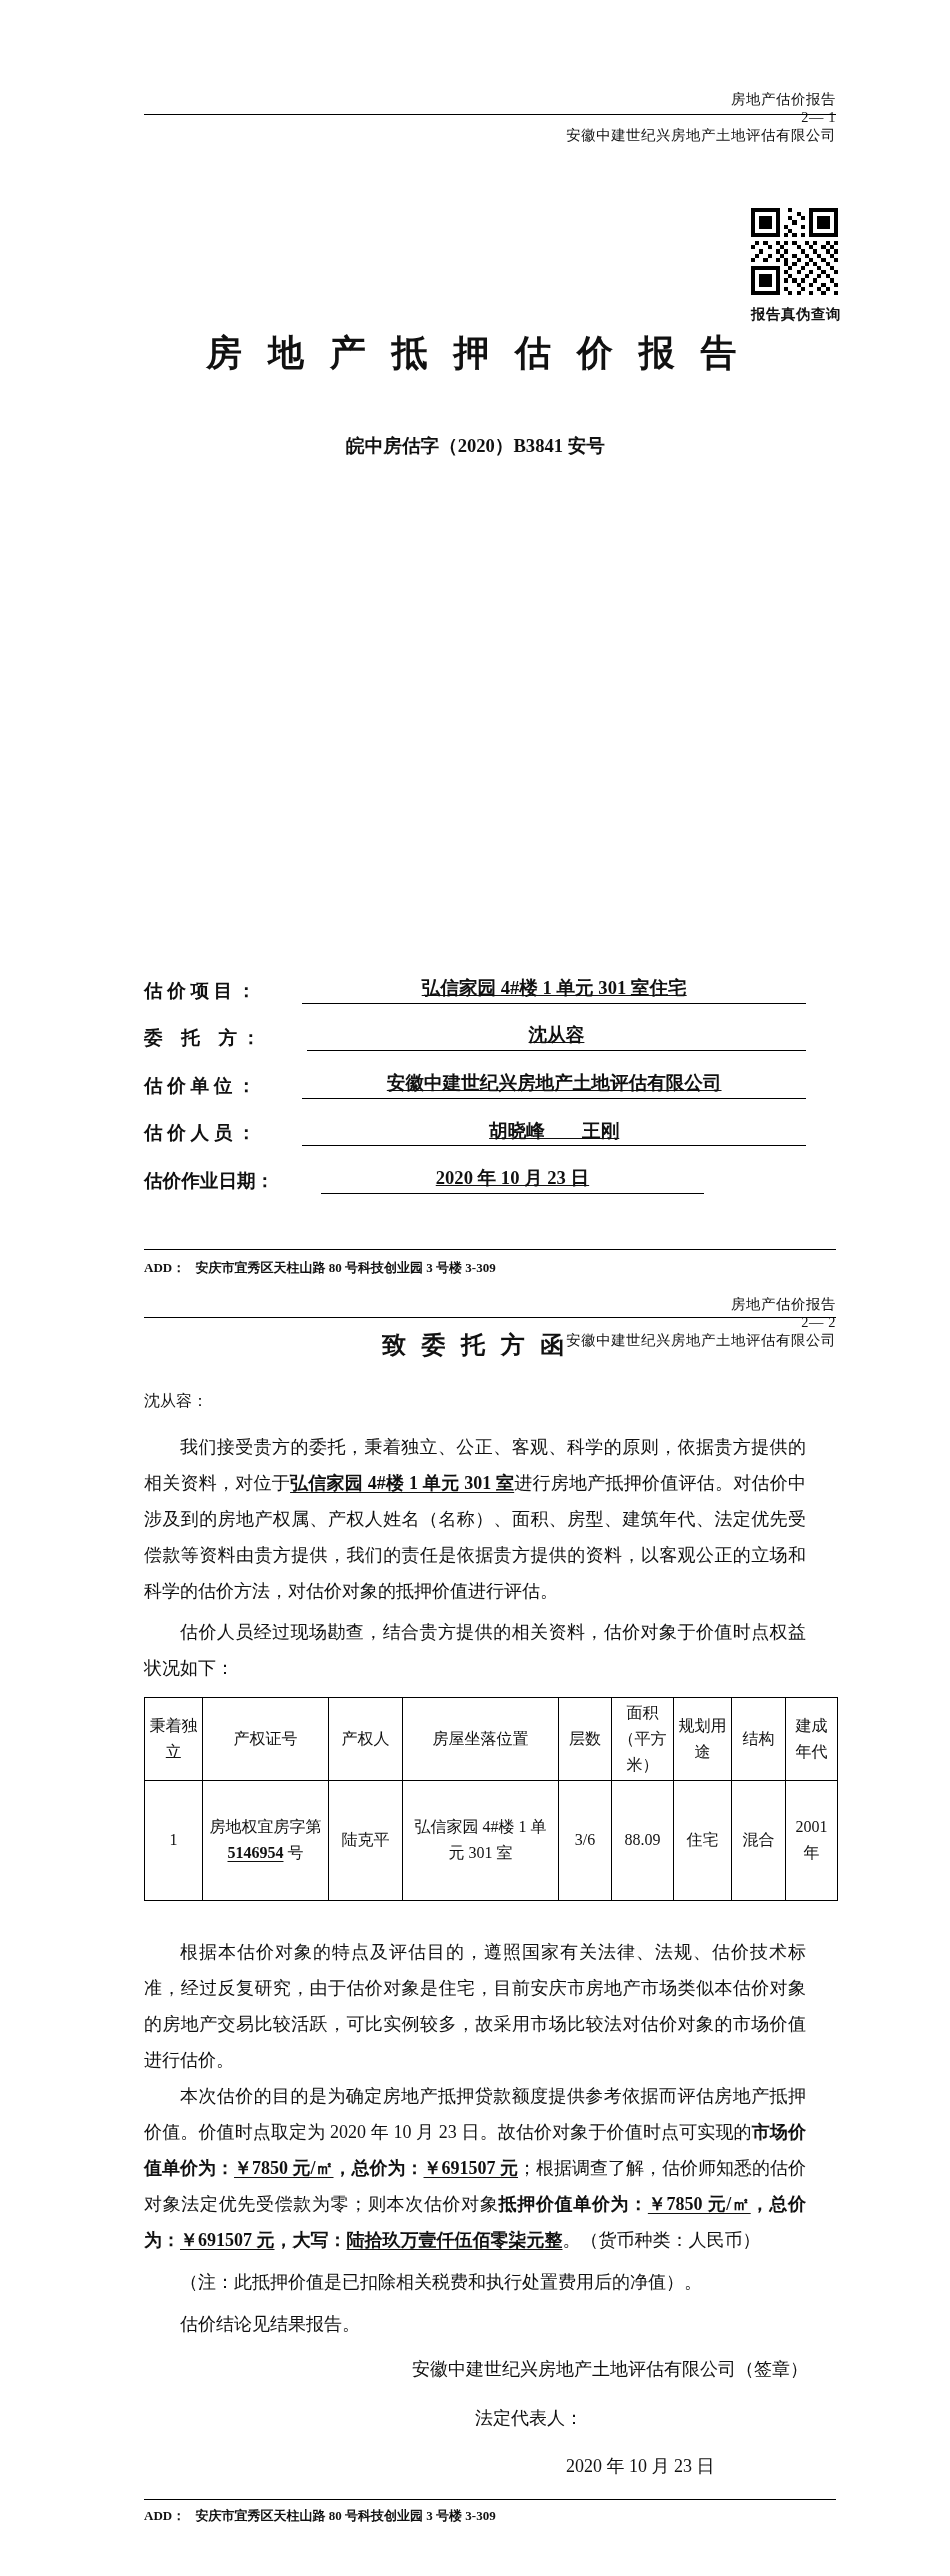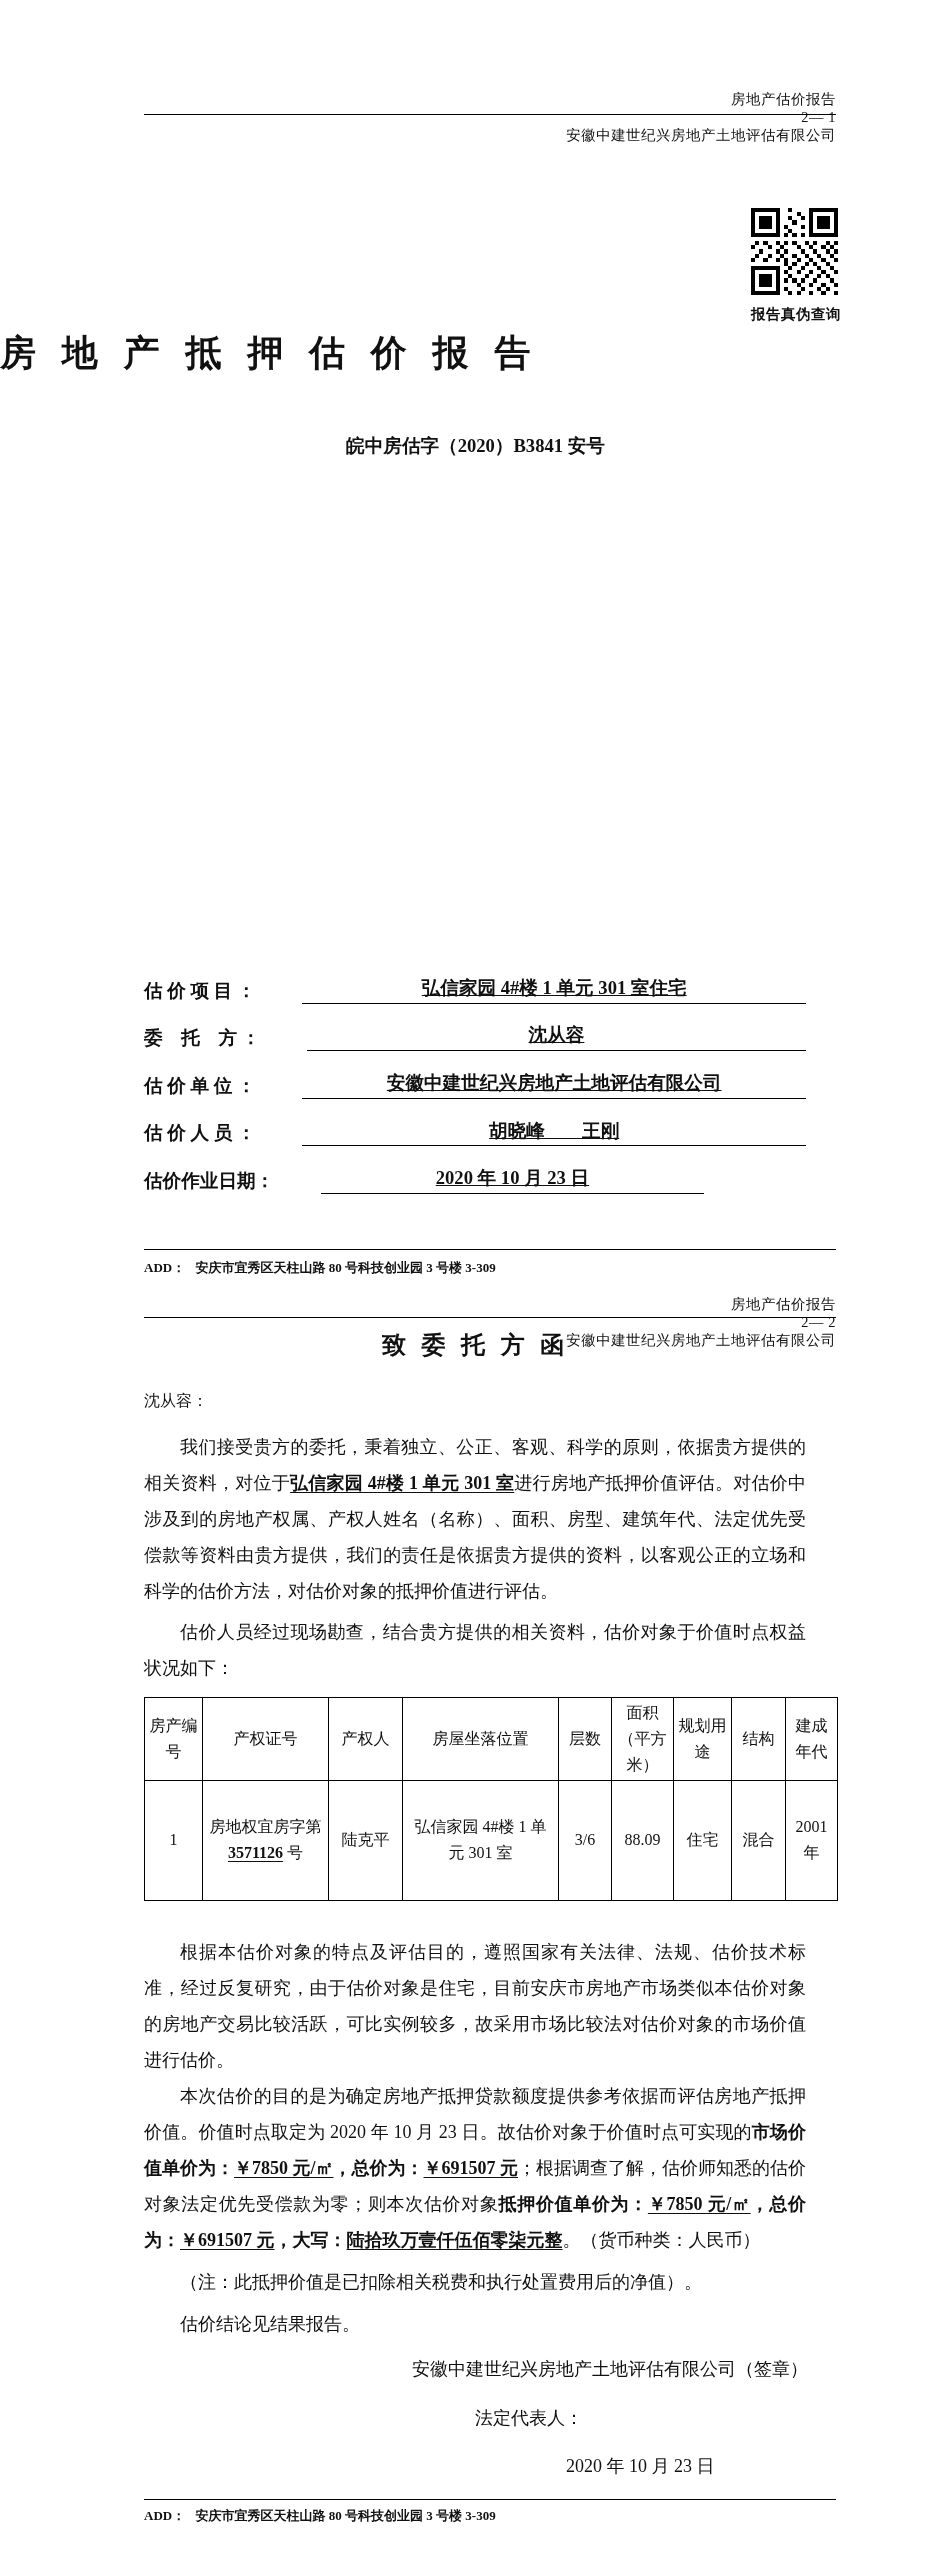--- a/index.html
+++ b/index.html
@@ -29,21 +29,21 @@
   .page1 .pg-footer { top:1259px; }
   .page2 .pg-footer { top:1219px; }
   .pg-footer .addr-label { margin-right:7.2px; }
 
   
   .qr-block { position:absolute; left:751px; top:208px; width:87px; }
   .qr-block svg { display:block; width:87px; height:87px; }
   .qr-caption { margin-top:9.6px; font-size:14.4px; font-weight:bold; text-align:center; letter-spacing:0.6px; white-space:nowrap; }
   .main-title {
     position:absolute; top:329px; left:0; width:100%;
-    font-size:36px; font-weight:bold; letter-spacing:8.4px;
+    text-align:center; font-size:36px; font-weight:bold; letter-spacing:8.4px;
   }
   .doc-no {
     position:absolute; top:433px; left:0; width:100%;
     text-align:center; font-size:18.6px; font-weight:bold;
   }
   .form { position:absolute; top:976px; left:144px; width:662px; }
   .form-row { display:flex; align-items:flex-end; height:27.6px; margin-bottom:20px;gap:42px; }
   .form-label { font-weight:bold; font-size:18.6px; white-space:nowrap; }
   .form-value {
     flex:1; margin-left:4.8px; text-align:center; font-weight:bold; font-size:18.6px;
@@ -256,35 +256,35 @@
           <col style="width:74px">
           <col style="width:156px">
         <col style="width:53px">
           <col style="width:62px">
           <col style="width:58px">
           <col style="width:54px">
           <col style="width:52px">
       </colgroup>
       <thead>
         <tr>
-          <th>房产编号</th>
+          <th>秉着独立</th>
           <th>产权证号</th>
           <th>产权人</th>
           <th>房屋坐落位置</th>
           <th>层数</th>
           <th>面积（平方米）</th>
           <th>规划用途</th>
           <th>结构</th>
           <th>建成年代</th>
         </tr>
       </thead>
       <tbody>
         <tr>
           <td>1</td>
-          <td><span>房地权宜房字第 </span><span class="bu">3571126</span><span> 号</span></td>
+          <td><span>房地权宜房字第 </span><span class="bu">5146954</span><span> 号</span></td>
           <td>陆克平</td>
           <td>弘信家园 4#楼 1 单元 301 室</td>
           <td>3/6</td>
           <td>88.09</td>
           <td>住宅</td>
           <td>混合</td>
           <td>2001 年</td>
         </tr>
       </tbody>
     </table>

